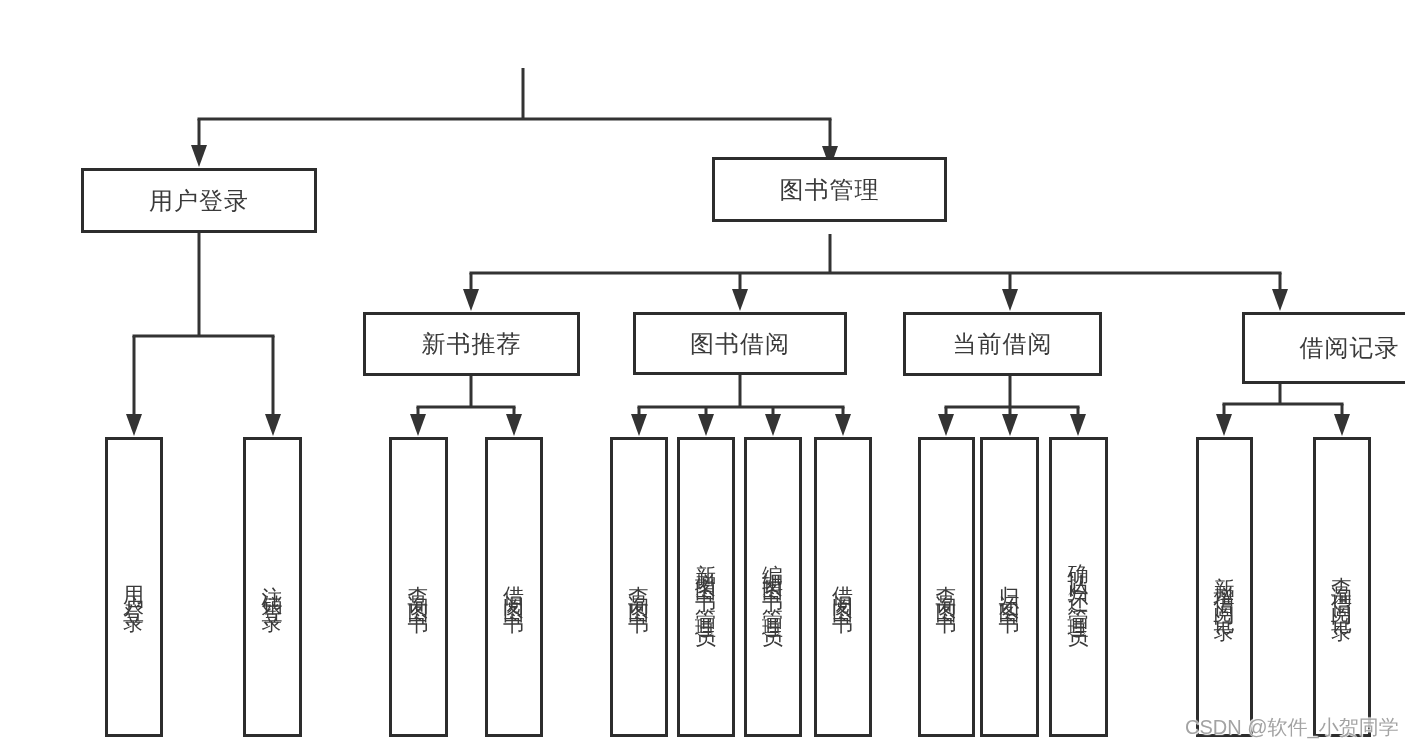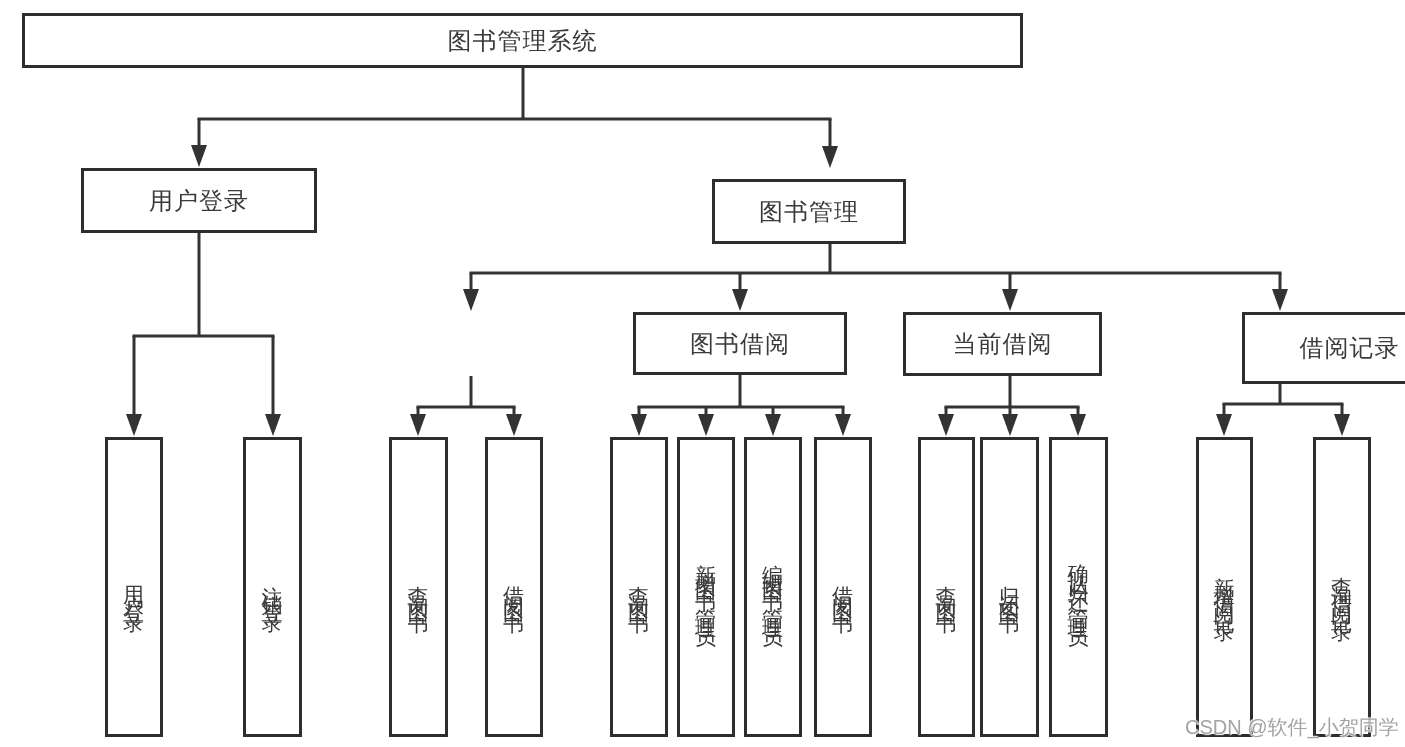--- a/index.html
+++ b/index.html
@@ -121,31 +121,31 @@
       <polygon points="765,414 781,414 773,436"></polygon>
       <polygon points="835,414 851,414 843,436"></polygon>
       <polygon points="938,414 954,414 946,436"></polygon>
       <polygon points="1002,414 1018,414 1010,436"></polygon>
       <polygon points="1070,414 1086,414 1078,436"></polygon>
       <polygon points="1216,414 1232,414 1224,436"></polygon>
       <polygon points="1334,414 1350,414 1342,436"></polygon>
     </g>
   </svg>
 
-  <div class="box hbox" style="left:22px; top:13px; width:1001px; height:55px;">
-    <span>图书管理系统</span>
-  </div>
 
   <div class="box hbox" style="left:81px; top:168px; width:236px; height:65px;">
     <span>用户登录</span>
   </div>
-  <div class="box hbox" style="left:712px; top:179px; width:194px; height:65px;">
+  <div class="box hbox" style="left:712px; top:157px; width:235px; height:65px;">
     <span>图书管理</span>
   </div>
 
+  <div class="box hbox" style="left:363px; top:312px; width:217px; height:64px;">
+    <span>新书推荐</span>
+  </div>
   <div class="box hbox" style="left:633px; top:312px; width:214px; height:63px;">
     <span>图书借阅</span>
   </div>
   <div class="box hbox" style="left:903px; top:312px; width:199px; height:64px;">
     <span>当前借阅</span>
   </div>
   <div class="box hbox" style="left:1242px; top:312px; width:215px; height:72px;">
     <span>借阅记录</span>
   </div>
 

